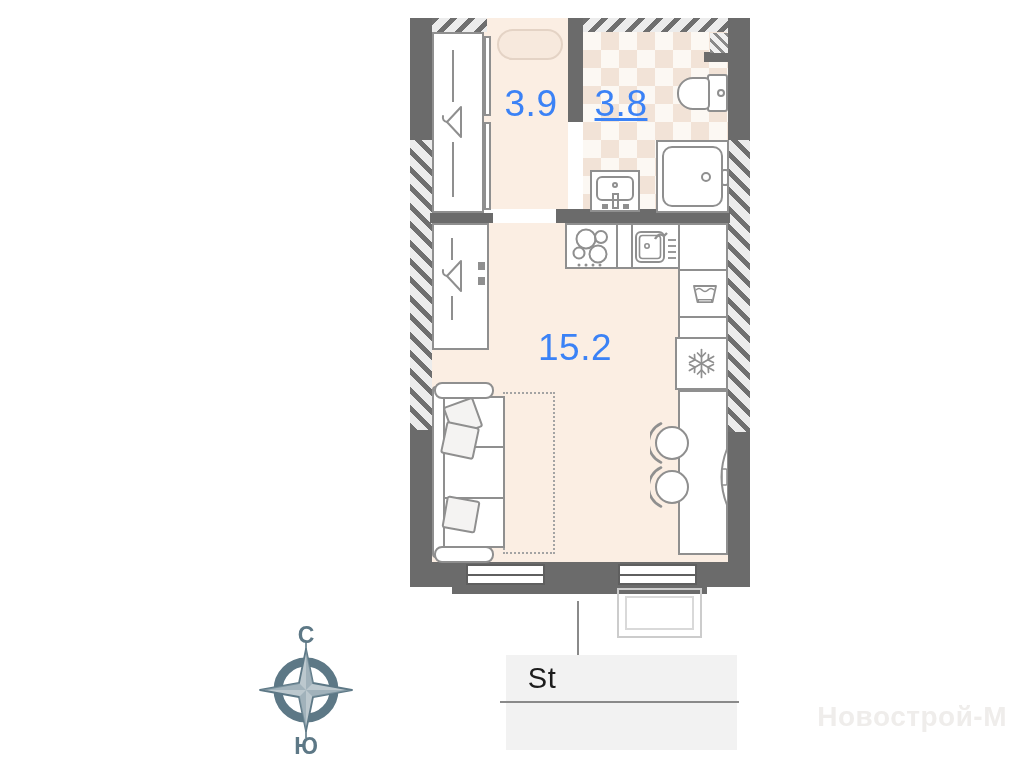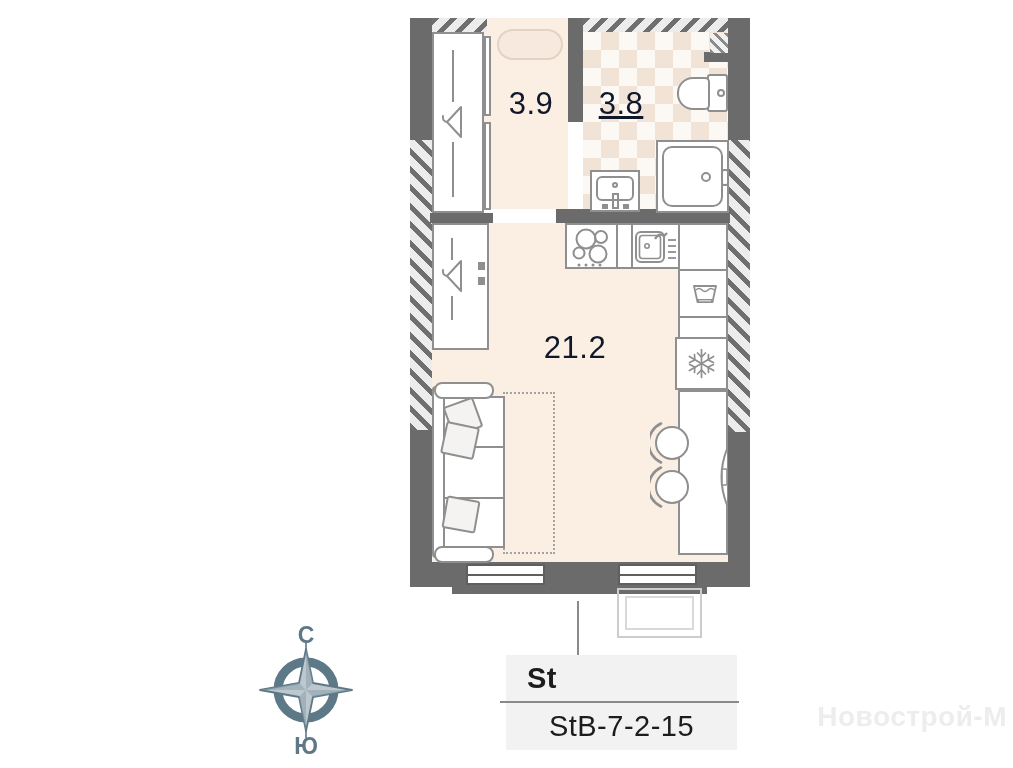--- a/index.html
+++ b/index.html
@@ -11,31 +11,31 @@
   .hatch-v{position:absolute;background:repeating-linear-gradient(45deg,#6f6f6f 0 5px,#ececec 5px 13px);}
   .floor-cream{position:absolute;background:#fbeee3;}
   .floor-tile{position:absolute;background-color:#fcf8f3;
     background-image:
       linear-gradient(45deg,#f2e3d7 25%,transparent 25%,transparent 75%,#f2e3d7 75%),
       linear-gradient(45deg,#f2e3d7 25%,transparent 25%,transparent 75%,#f2e3d7 75%);
     background-position:0 0,18px 18px;background-size:36px 36px;}
   .furn{position:absolute;background:#fff;border:2px solid #8f8f8f;box-sizing:border-box;}
   .outline{position:absolute;background:transparent;border:2px solid #8f8f8f;box-sizing:border-box;}
   .line{position:absolute;background:#8f8f8f;}
-  .area-label{position:absolute;transform:translate(-50%,-50%);font-size:31px;color:#0f172a;
+  .area-label{position:absolute;transform:translate(-50%,-50%);font-size:37px;color:#3b82f6;
               letter-spacing:.5px;white-space:nowrap;}
   .pillow{position:absolute;background:#f4f3f2;border:2px solid #8f8f8f;border-radius:3px;box-sizing:border-box;}
   .dotted-bed{position:absolute;border:2px dotted #a3a3a3;box-sizing:border-box;}
   .window{position:absolute;background:#fff;border:2px solid #5f5f5f;box-sizing:border-box;}
   .window .mid{position:absolute;left:-1px;right:-1px;top:50%;height:2px;margin-top:-1px;background:#5f5f5f;}
   .balcony-outer{position:absolute;border:2px solid #cccccc;box-sizing:border-box;}
   .balcony-inner{position:absolute;border:2px solid #d9d9d9;box-sizing:border-box;}
   .info-table{position:absolute;left:506px;top:655px;width:231px;height:95px;background:#f2f2f2;}
   .it-row1{position:absolute;left:0;top:0;width:100%;height:47px;display:flex;}
-  .it-cell-type{width:72px;display:flex;align-items:center;justify-content:center;font-weight:bold;}
+  .it-cell-type{width:72px;display:flex;align-items:center;justify-content:center;}
   .it-cell-area{flex:1;display:flex;align-items:center;justify-content:center;}
   .it-row2{position:absolute;left:0;top:48px;width:100%;height:47px;display:flex;align-items:center;justify-content:center;}
   .it-text{font-size:29px;color:#1c1c1c;letter-spacing:.5px;}
   .compass-letter{position:absolute;width:44px;text-align:center;font-size:23px;font-weight:700;color:#5d7886;}
   .watermark{position:absolute;left:800px;top:701px;width:207px;text-align:right;font-size:28px;
              font-weight:700;color:#efedeb;letter-spacing:.5px;}
   svg{display:block;}
 </style>
 </head>
 <body>
@@ -195,32 +195,29 @@
   <div class="line" style="left:444px;top:446px;width:60px;height:2px;"></div>
   <div class="line" style="left:444px;top:497px;width:60px;height:2px;"></div>
   <div class="furn" style="left:434px;top:382px;width:60px;height:17px;border-radius:8px;"></div>
   <div class="furn" style="left:434px;top:546px;width:60px;height:17px;border-radius:8px;"></div>
   <div class="pillow" style="left:447px;top:401px;width:32px;height:32px;transform:rotate(-20deg);"></div>
   <div class="pillow" style="left:443px;top:424px;width:34px;height:33px;transform:rotate(12deg);"></div>
   <div class="pillow" style="left:444px;top:498px;width:34px;height:33px;transform:rotate(10deg);"></div>
 
   <div class="area-label" style="left:531px;top:104px;">3.9</div>
   <div class="area-label" style="left:621px;top:104px;text-decoration:underline;">3.8</div>
-  <div class="area-label" style="left:575px;top:348px;">21.2</div>
+  <div class="area-label" style="left:575px;top:348px;">15.2</div>
 
   <div class="line" style="left:577px;top:601px;width:2px;height:101px;background:#8a8a8a;"></div>
   <div class="info-table">
     <div class="it-row1">
       <div class="it-cell-type">
           <span class="it-text">St</span>
         </div>
     </div>
-    <div class="it-row2">
-      <span class="it-text">StB-7-2-15</span>
-    </div>
   </div>
   <div class="line" style="left:500px;top:701px;width:239px;height:2px;background:#8a8a8a;"></div>
 
   <div class="compass-letter" style="left:284px;top:622px;">С</div>
   <svg class="abs" style="left:258px;top:642px;" width="96" height="96" viewBox="0 0 96 96">
     <line x1="48" y1="0" x2="48" y2="96" stroke="#5d7886" stroke-width="1.6"></line>
     <circle cx="48" cy="48" r="28" fill="none" stroke="#5d7886" stroke-width="9"></circle>
     <polygon points="48,7 55,41 94,48 55,55 48,89 41,55 2,48 41,41" fill="#bcc8ce" stroke="#5d7886" stroke-width="1.8" stroke-linejoin="round"></polygon>
     <path d="M48,7 L55,41 L48,48 Z M48,89 L41,55 L48,48 Z M2,48 L41,41 L48,48 Z M94,48 L55,55 L48,48 Z" fill="#8ba0ab" opacity="0.55"></path>
   </svg>

